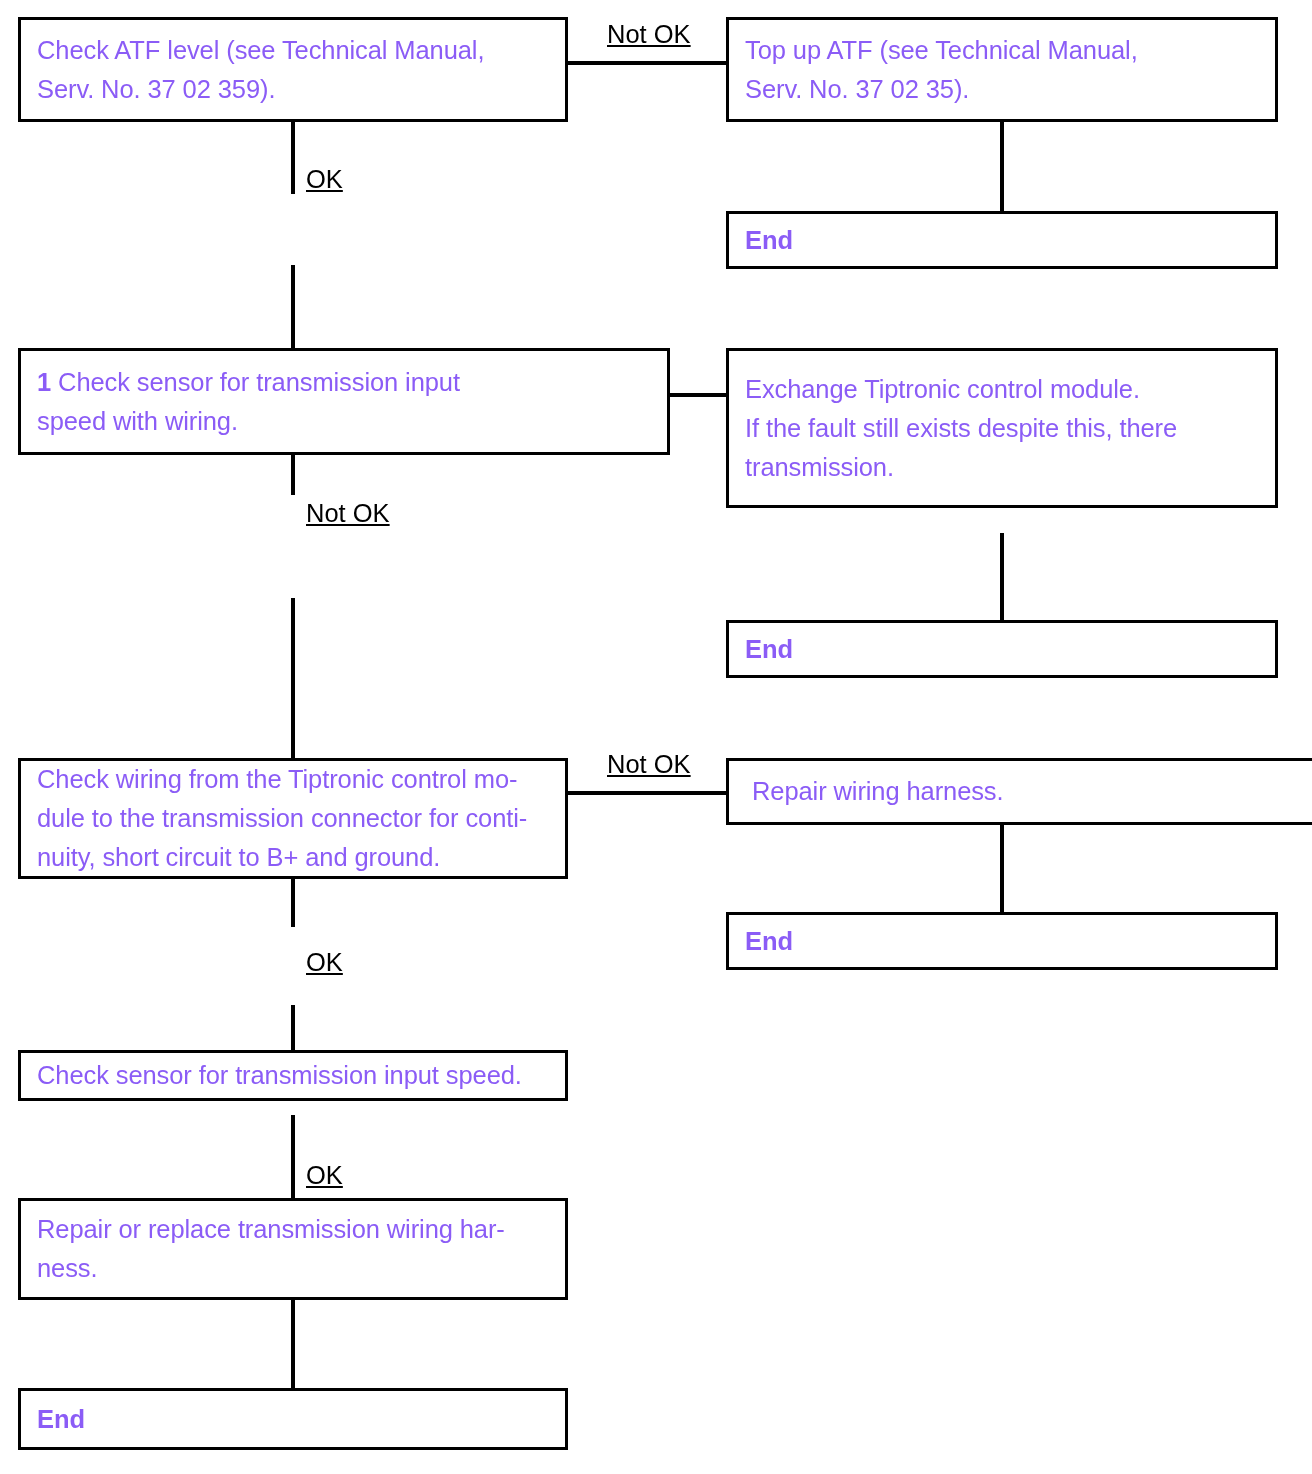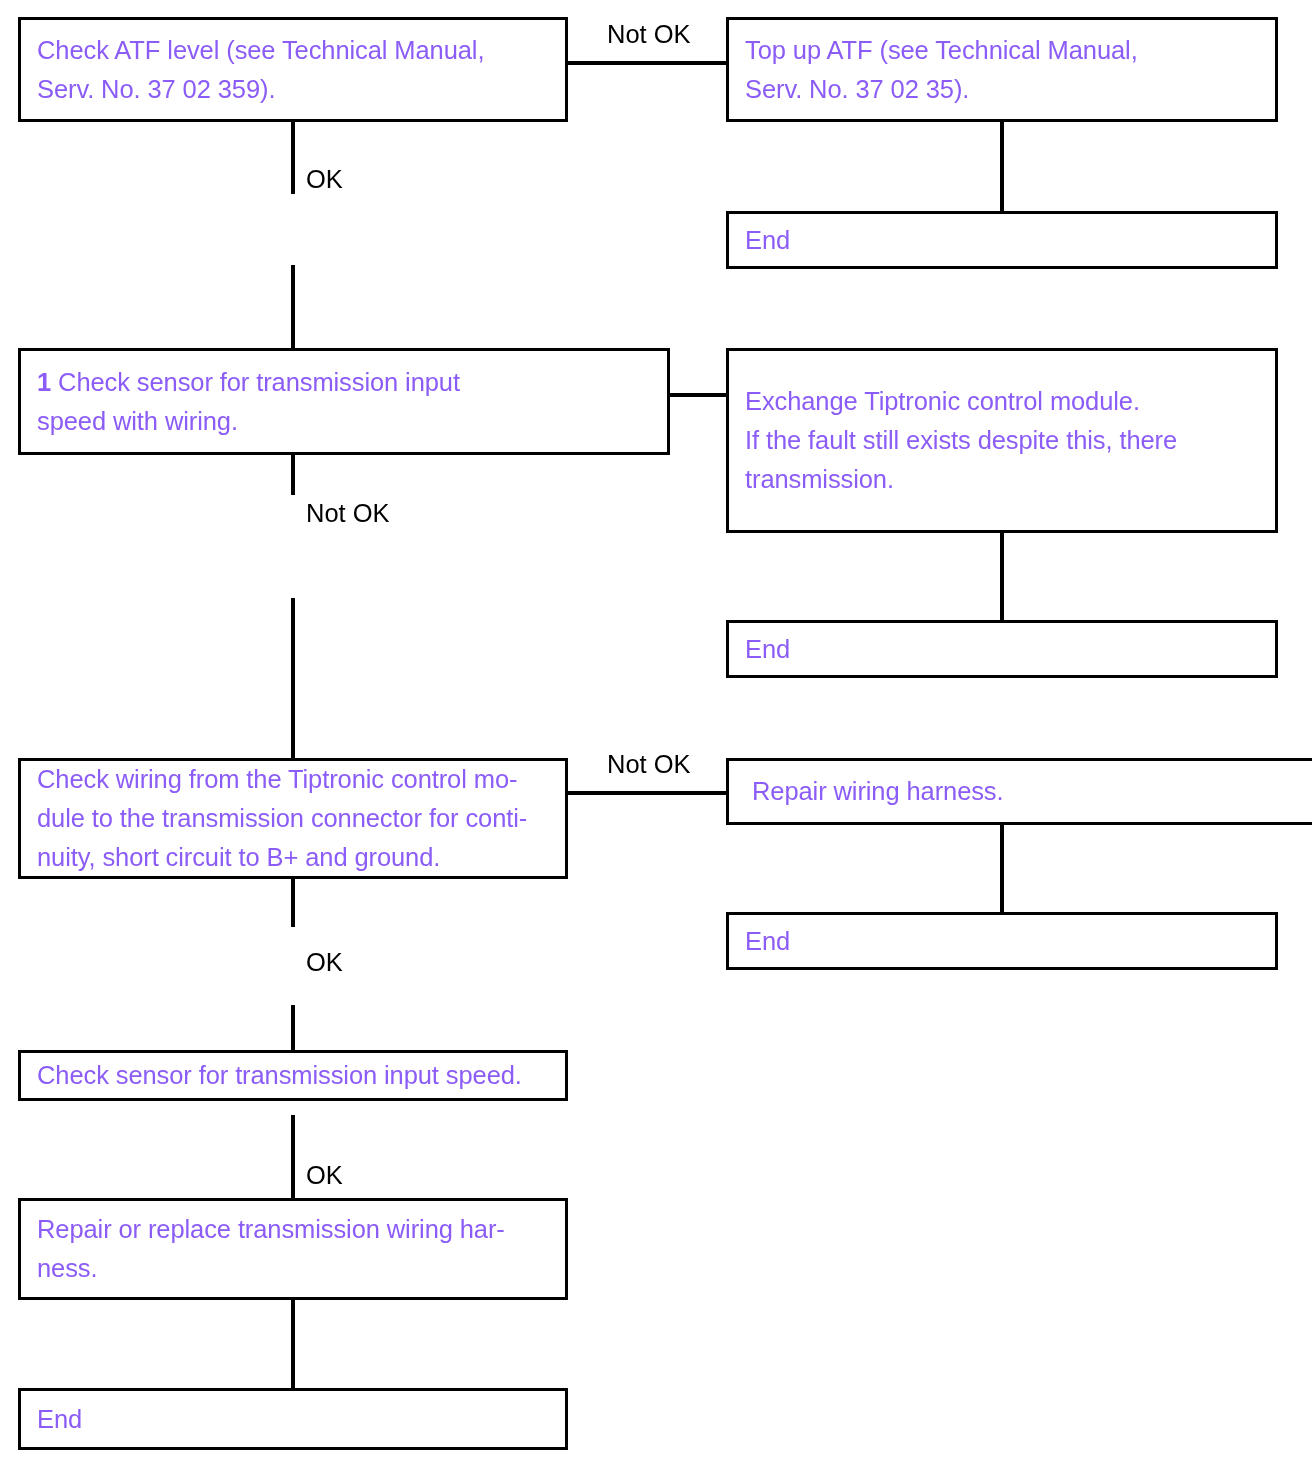--- a/index.html
+++ b/index.html
@@ -29,21 +29,21 @@
     padding: 0 16px;
   }
   .node .line {
     font-size: 25.5px;
     line-height: 39px;
     color: #8b5cf6;
     white-space: pre;
     letter-spacing: -0.1px;
   }
   .node.end .line {
-    font-weight: normal;
+    font-weight: bold;
   }
   .node .bold-prefix {
     font-weight: bold;
   }
   .edge-h {
     position: absolute;
     background: #000000;
     height: 4px;
   }
   .edge-v {
@@ -51,20 +51,21 @@
     background: #000000;
     width: 4px;
   }
   .edge-label {
     position: absolute;
     font-size: 25.5px;
     line-height: 28px;
     color: #000000;
     white-space: pre;
     background: transparent;
+    text-decoration: underline;
   }
 </style>
 </head>
 <body>
 
 <div id="canvas">
 
   <div class="edge-h" style="left:568px; top:61px; width:158px;"></div>
 
   <div class="edge-v" style="left:291px; top:122px; width:4px; height:72px;"></div>
@@ -119,21 +120,21 @@
 
   <div class="node end" style="left:726px; top:211px; width:552px; height:58px;">
     <div class="line">End</div>
   </div>
 
   <div class="node" style="left:18px; top:348px; width:652px; height:107px;">
     <div class="line"><span class="bold-prefix">1 </span><span>Check sensor for transmission input</span></div>
     <div class="line">speed with wiring.</div>
   </div>
 
-  <div class="node" style="left:726px; top:348px; width:552px; height:185px;">
+  <div class="node" style="left:726px; top:348px; width:552px; height:160px;">
     <div class="line">Exchange Tiptronic control module.</div>
     <div class="line">If the fault still exists despite this, there</div>
     <div class="line">transmission.</div>
   </div>
 
   <div class="node end" style="left:726px; top:620px; width:552px; height:58px;">
     <div class="line">End</div>
   </div>
 
   <div class="node" style="left:18px; top:758px; width:550px; height:121px;">

